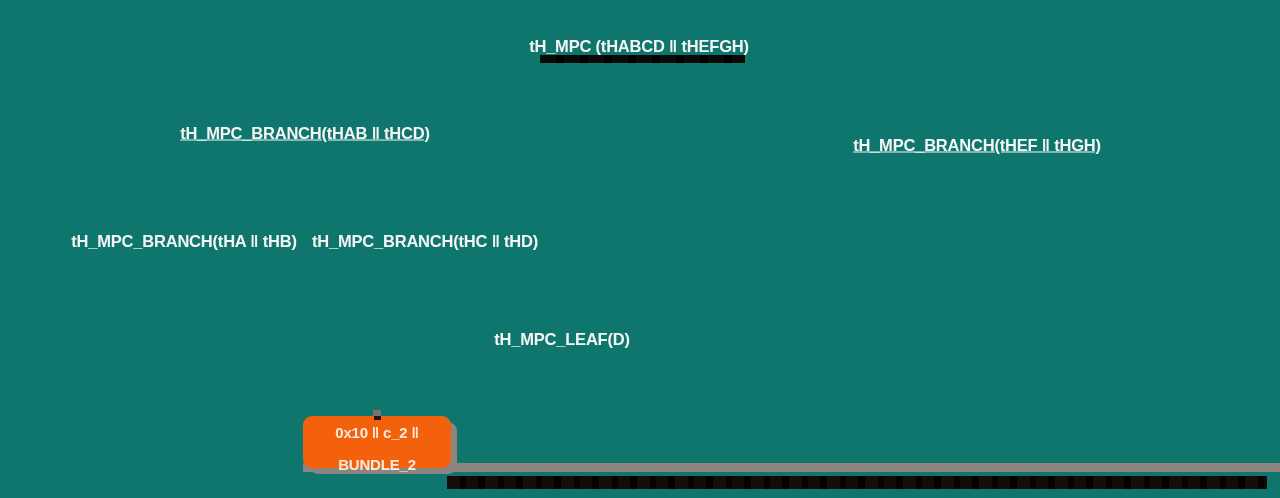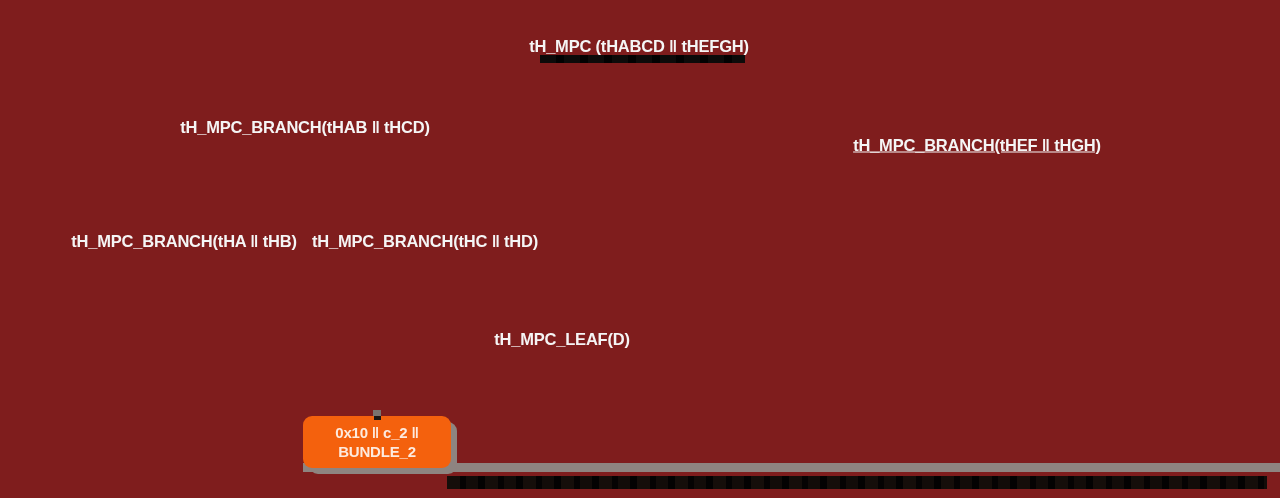--- a/index.html
+++ b/index.html
@@ -4,35 +4,35 @@
 <style>
   html, body {
     margin: 0;
     padding: 0;
     background: #000000;
   }
   .canvas {
     position: relative;
     width: 1280px;
     height: 498px;
-    background: #7f1d1d;
+    background: #0f766e;
     overflow: hidden;
     font-family: "Liberation Sans", "DejaVu Sans", sans-serif;
   }
   .lbl {
     position: absolute;
     transform: translate(-50%, -50%);
     color: #f5f5f5;
     font-size: 16.5px;
     font-weight: bold;
     letter-spacing: -0.2px;
     white-space: nowrap;
   }
   .root-lbl   { left: 639px;  top: 46px;  }
-  .l2-left    { left: 305px;  top: 127px; }
+  .l2-left    { left: 305px;  top: 133px; text-decoration: underline; }
   .l2-right   { left: 977px;  top: 145px; text-decoration: underline; }
   .l3-left    { left: 184px;  top: 241px; }
   .l3-right   { left: 425px;  top: 241px; }
   .leaf-c     { left: 377px;  top: 339px; }
   .leaf-d     { left: 524px;  top: 339px; margin-left: 38px; }
 
   .bundle-box {
     position: absolute;
     left: 303px;
     top: 416px;
@@ -48,20 +48,21 @@
     gap: 1px;
     z-index: 3;
   }
   .bundle-box .bline {
     color: #fdeade;
     font-size: 15px;
     font-weight: bold;
     line-height: 18px;
     letter-spacing: -0.2px;
     white-space: nowrap;
+    margin-top: 13px;
   }
 
   .baseline-bar {
     position: absolute;
     left: 303px;
     top: 463px;
     width: 977px;
     height: 9px;
     background: #8e8480;
     z-index: 1;

